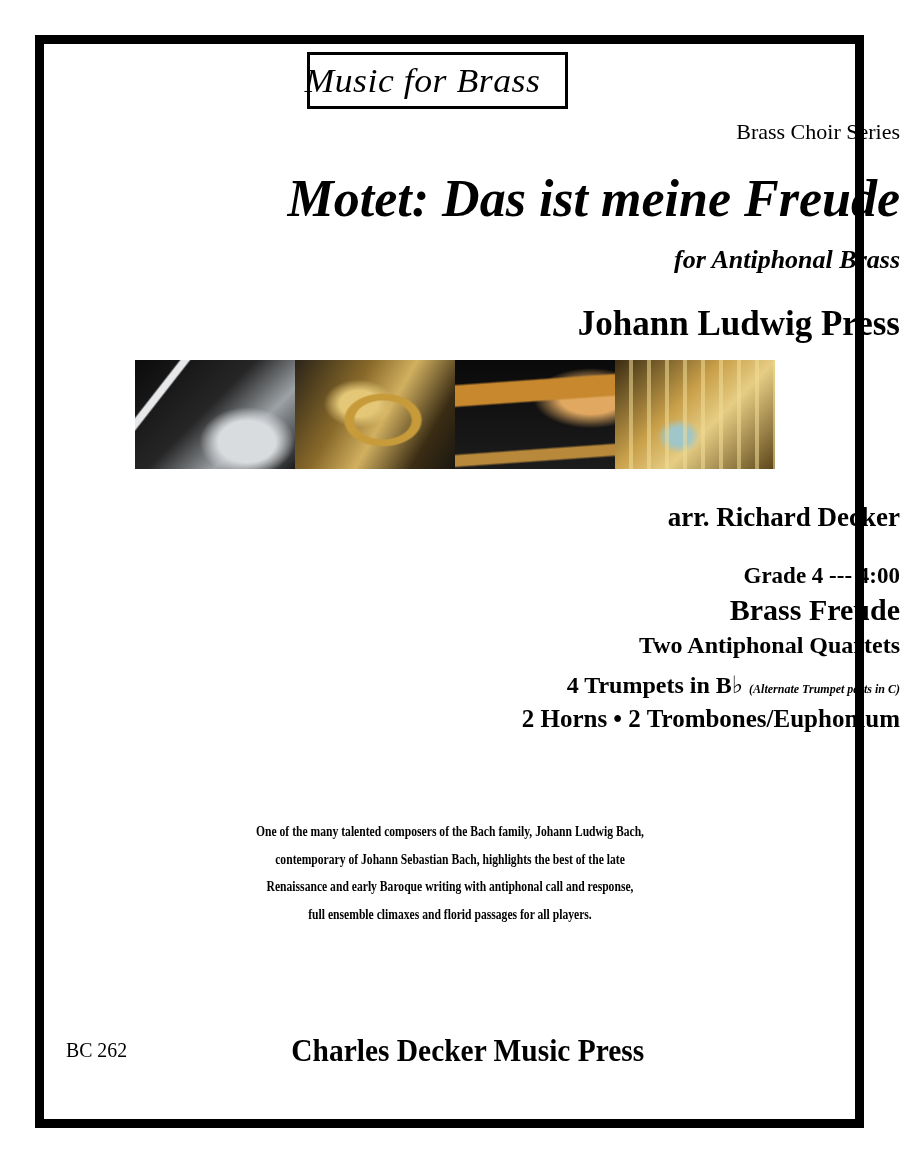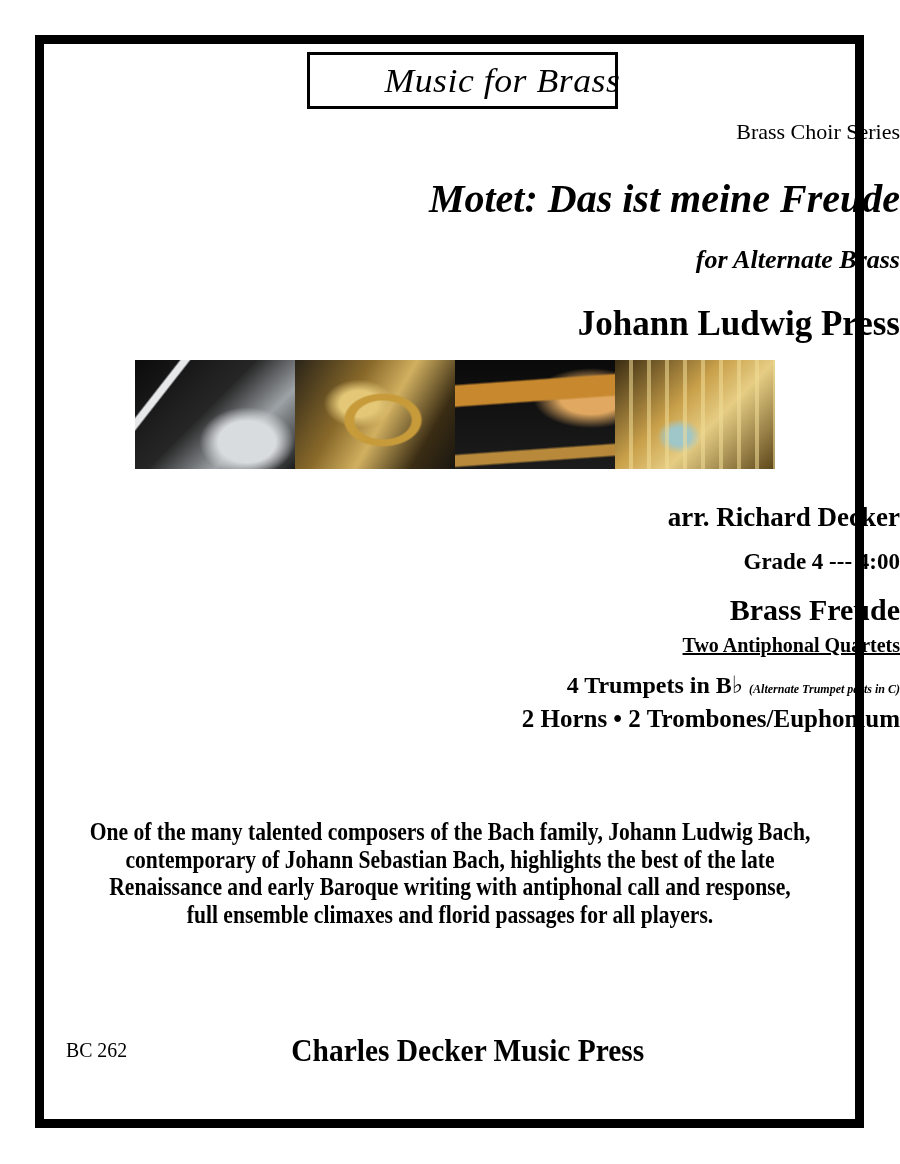--- a/index.html
+++ b/index.html
@@ -6,30 +6,30 @@
     body {
       width: 900px; height: 1164px; background: #ffffff; position: relative; overflow: hidden;
       font-family: "Liberation Serif", "DejaVu Serif", serif; color: #000;
     }
     .page-frame {
       position: absolute; left: 35px; top: 35px; width: 811px; height: 1075px;
       border: 9px solid #000; box-sizing: content-box;
     }
     .abs { position: absolute; left: 0; width: 900px; text-align: right; white-space: nowrap; }
     .series-box {
-      position: absolute; left: 307px; top: 52px; width: 311px; height: 57px;
-      border: 3px solid #000; box-sizing: border-box; text-align: right;
+      position: absolute; left: 307px; top: 52px; width: 261px; height: 57px;
+      border: 3px solid #000; box-sizing: border-box; text-align: left;
     }
     .series-box span {
       font-family: "Liberation Serif", "DejaVu Serif", serif; font-style: italic;
       font-size: 34px; line-height: 51px; letter-spacing: 0.5px; display: inline-block;
       transform: scaleX(1.05);
     }
     .subseries { top: 118px; font-size: 22px; line-height: 28px; }
-    .title { top: 168px; font-size: 40px; line-height: 62px; font-weight: bold; font-style: italic; }
+    .title { top: 168px; font-size: 52px; line-height: 62px; font-weight: bold; font-style: italic; }
     .subtitle { top: 243px; font-size: 26px; line-height: 34px; font-weight: bold; font-style: italic; }
     .composer { top: 302px; font-size: 35px; line-height: 44px; font-weight: bold; }
     .photo-strip {
       position: absolute; left: 135px; top: 360px; width: 640px; height: 109px; display: flex;
     }
     .photo { flex: 1; height: 100%; position: relative; overflow: hidden; }
     .photo-trumpet {
       background:
         linear-gradient(128deg, transparent 0 18%, #e6e8ea 19% 22%, transparent 23% 100%),
         radial-gradient(ellipse at 70% 75%, #d9dcdf 0 18%, transparent 30%),
@@ -47,29 +47,29 @@
         radial-gradient(ellipse at 85% 35%, #e0a860 0 16%, transparent 30%),
         linear-gradient(180deg, #0a0a0a 0%, #1c1c1c 100%);
     }
     .photo-tuba {
       background:
         repeating-linear-gradient(90deg, transparent 0 14px, rgba(240,220,150,0.55) 14px 18px),
         radial-gradient(ellipse at 40% 70%, #9fc6c8 0 8%, transparent 16%),
         linear-gradient(135deg, #3a2c12 0%, #c9a04a 40%, #e6cd84 60%, #5b4418 100%);
     }
     .arranger { top: 500px; font-size: 27px; line-height: 34px; font-weight: bold; }
-    .grade { top: 547px; font-size: 23px; line-height: 30px; font-weight: bold; }
+    .grade { top: 561px; font-size: 23px; line-height: 30px; font-weight: bold; }
     .ensemble { top: 591px; font-size: 30px; line-height: 38px; font-weight: bold; }
-    .quartets { top: 630px; font-size: 20px; line-height: 30px; font-weight: bold; text-decoration: underline; }
+    .quartets { top: 630px; font-size: 24px; line-height: 30px; font-weight: bold; }
     .trumpets { top: 669px; font-size: 24px; line-height: 32px; font-weight: bold; }
     .trumpets .alt { font-size: 12px; font-style: italic; }
     .horns { top: 703px; font-size: 25px; line-height: 32px; font-weight: bold; }
     .description {
       position: absolute; left: 0; top: 818px; width: 900px; text-align: center;
-      font-weight: bold; font-size: 26px; line-height: 27.5px;
+      font-weight: bold; font-size: 14px; line-height: 27.5px;
     }
     .description div { display: block; transform: scaleX(0.83); transform-origin: center; white-space: nowrap; }
     .catalog {
       position: absolute; left: 66px; top: 1036px; font-size: 22px; line-height: 28px;
       transform: scaleX(0.9); transform-origin: left;
     }
     .publisher {
       position: absolute; left: 0; width: 935px; top: 1030px; text-align: center;
       font-size: 32px; line-height: 40px; font-weight: bold;
     }
@@ -79,21 +79,21 @@
 <body>
 
 <div class="page-frame"></div>
 
 <div class="series-box">
   <span>Music for Brass</span>
 </div>
 
 <div class="abs subseries">Brass Choir Series</div>
 <div class="abs title">Motet: Das ist meine Freude</div>
-<div class="abs subtitle">for Alternate Brass</div>
+<div class="abs subtitle">for Antiphonal Brass</div>
 <div class="abs composer">Johann Ludwig Press</div>
 
 <div class="photo-strip">
   <div class="photo photo-trumpet"></div>
   <div class="photo photo-horn"></div>
   <div class="photo photo-trombone"></div>
   <div class="photo photo-tuba"></div>
 </div>
 
 <div class="abs arranger">arr. Richard Decker</div>

